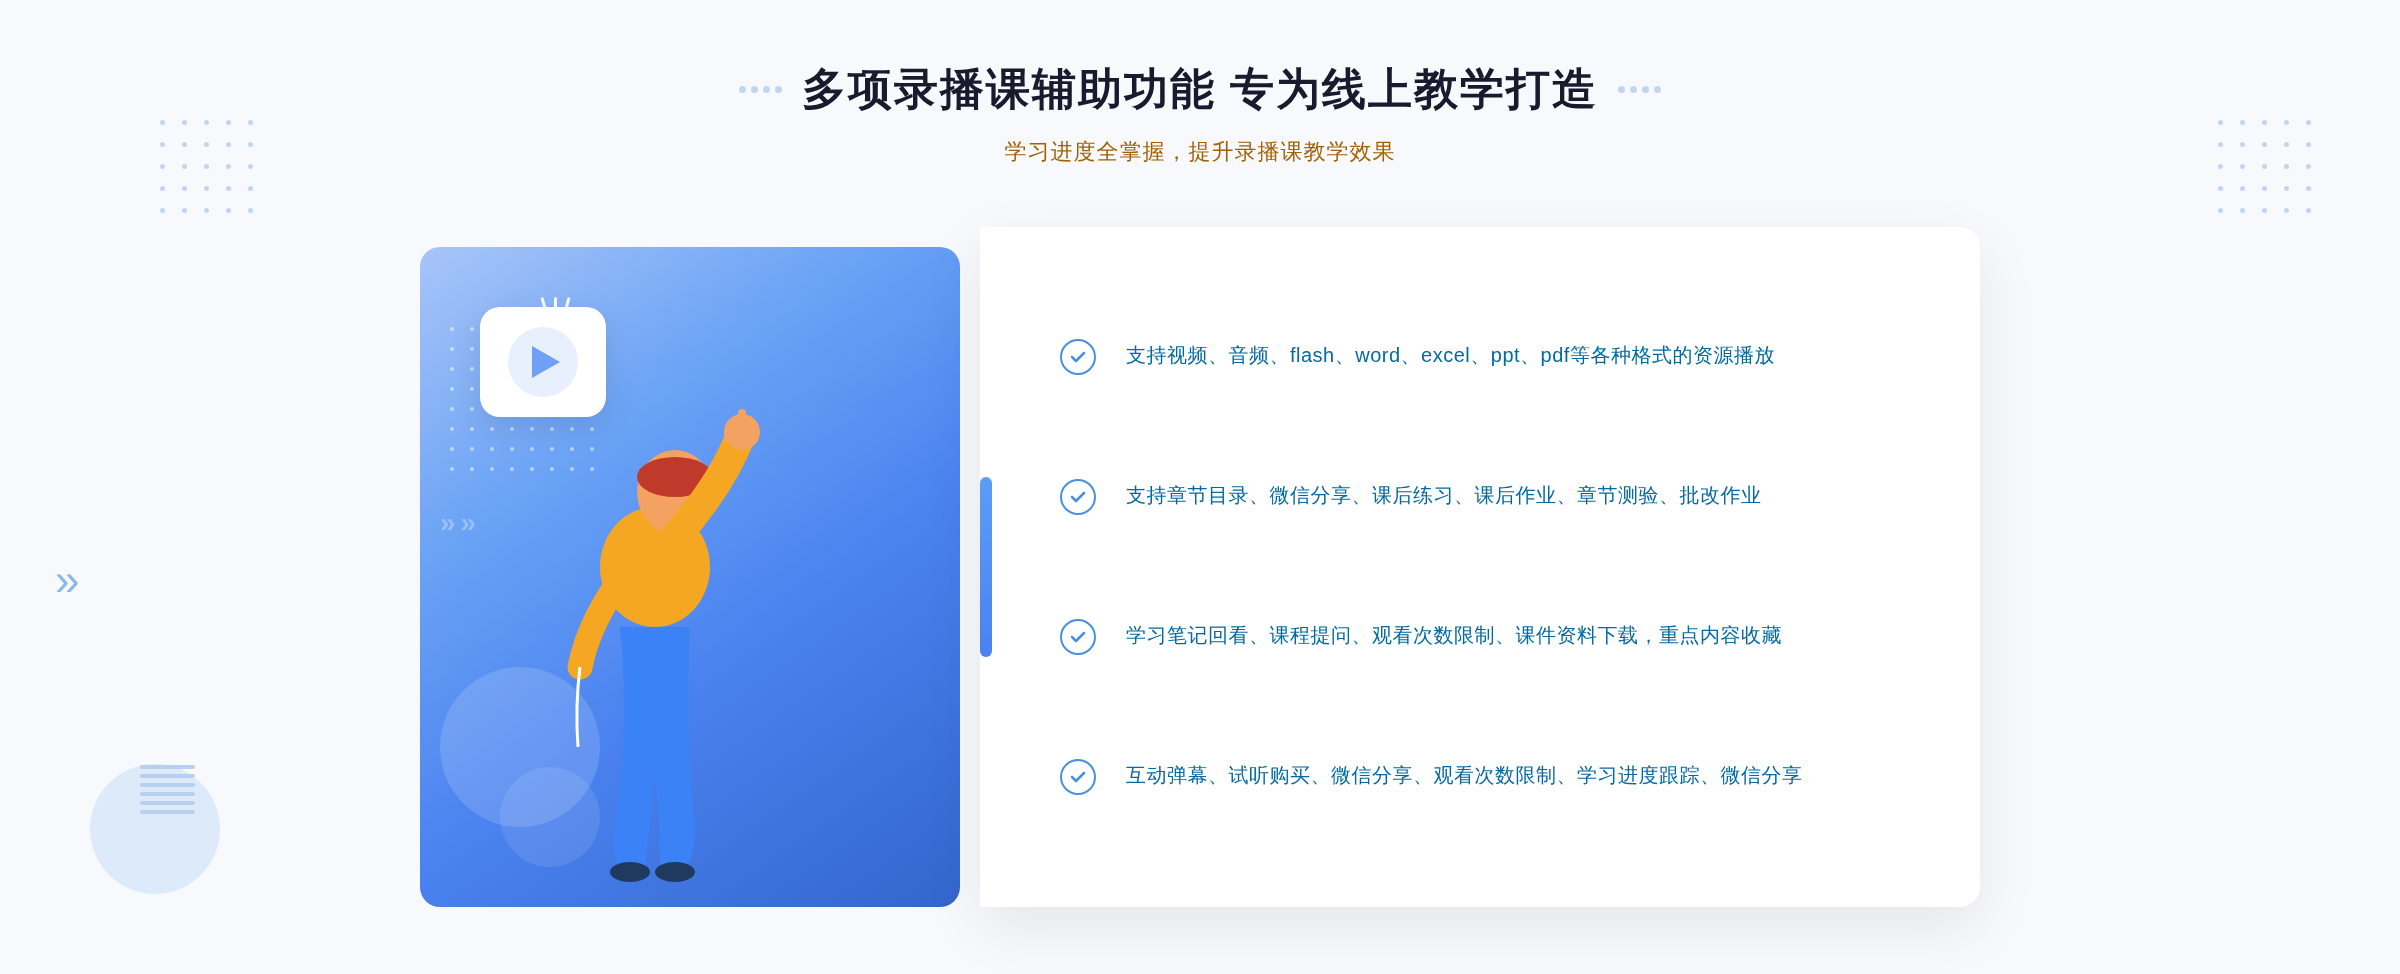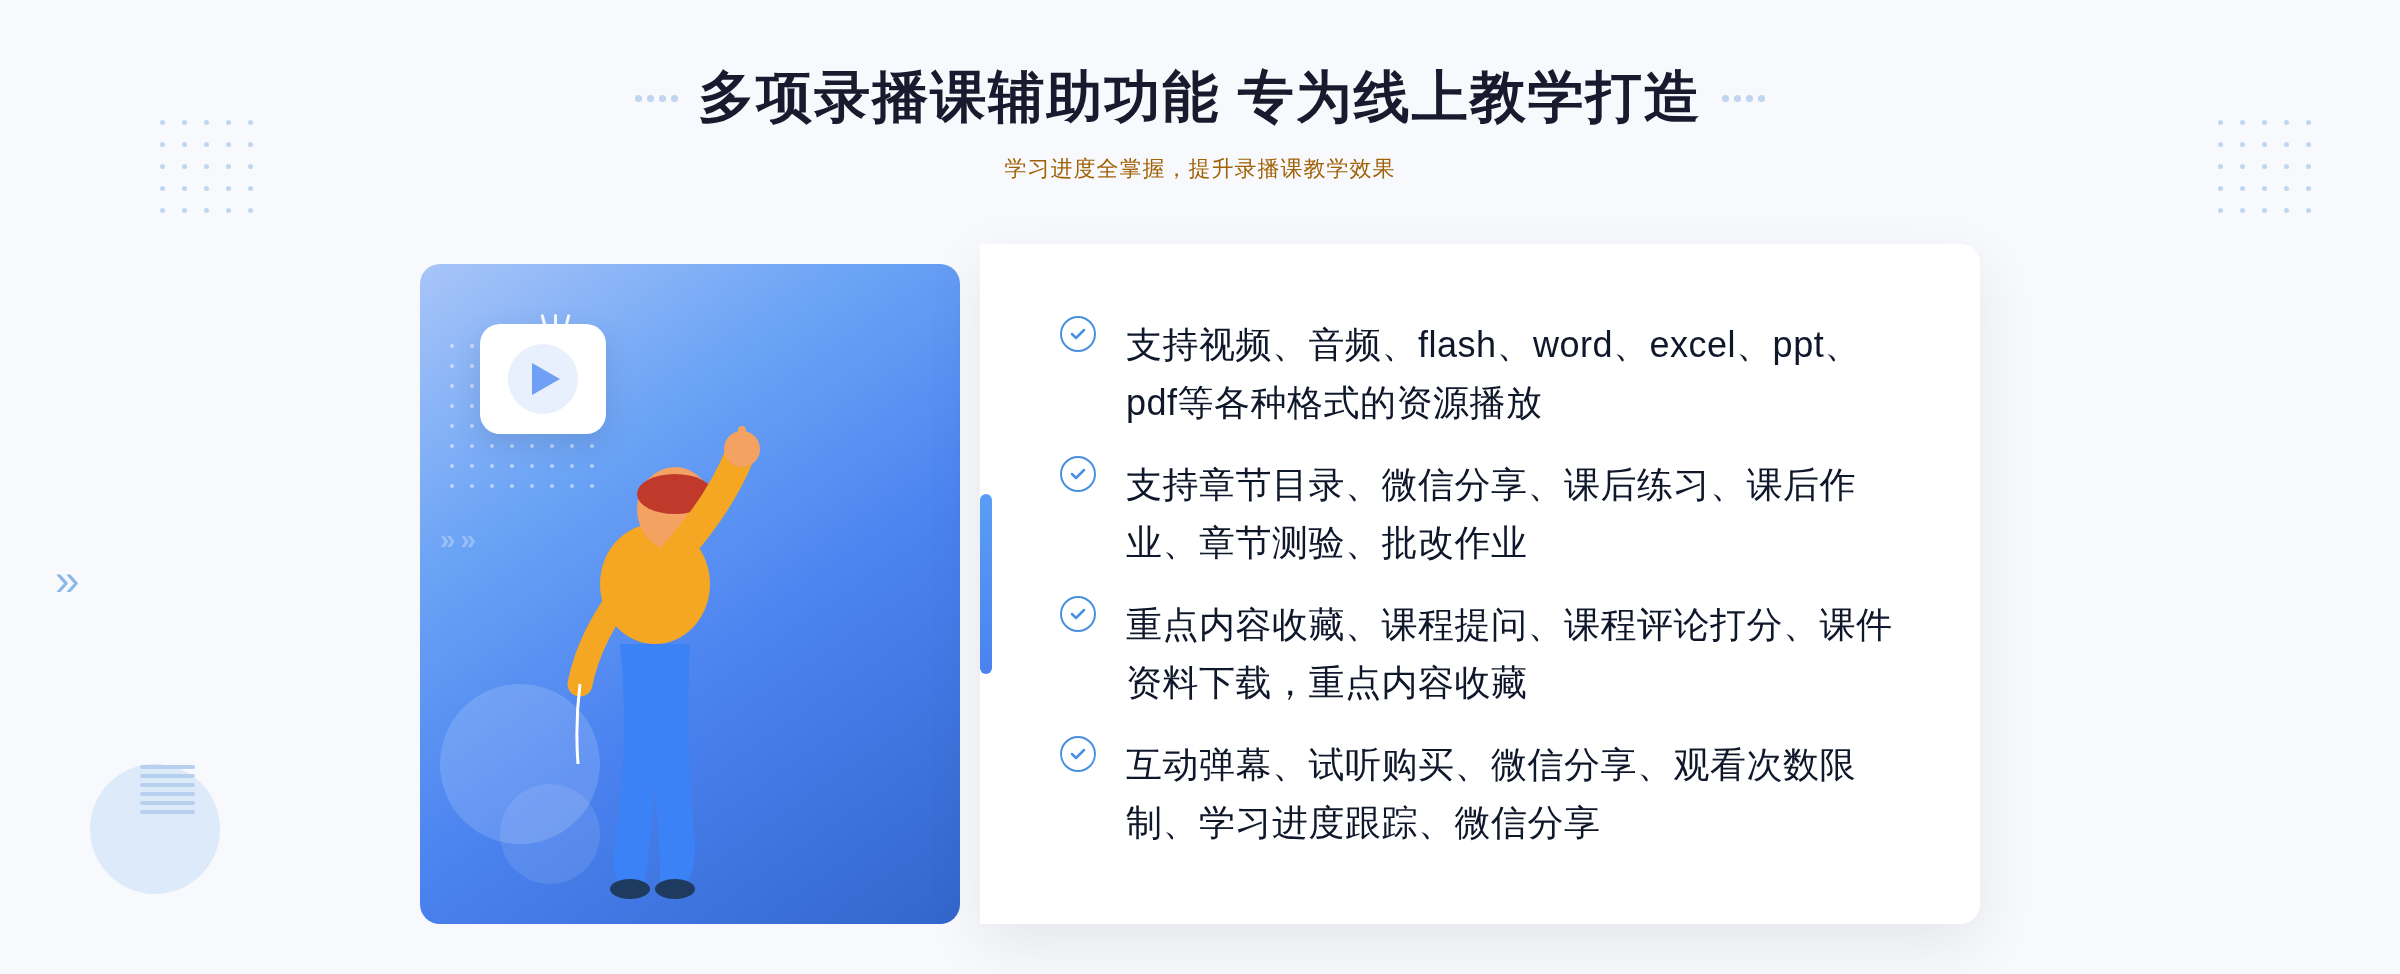--- a/index.html
+++ b/index.html
@@ -36,21 +36,21 @@
     }
 
     .header-title-row {
       display: flex;
       align-items: center;
       justify-content: center;
       gap: 20px;
     }
 
     .page-title {
-      font-size: 56px;
+      font-size: 44px;
       font-weight: 600;
       color: #1a1a2e;
       letter-spacing: 2px;
     }
 
     .page-subtitle {
       font-size: 22px;
       color: #a16207;
       margin-top: 18px;
       letter-spacing: 1px;
@@ -200,22 +200,22 @@
       height: 36px;
       border-radius: 50%;
       border: 2.5px solid #4a90e2;
       display: flex;
       align-items: center;
       justify-content: center;
       flex-shrink: 0;
     }
 
     .feature-text {
-      font-size: 36px;
-      color: #0f172a;
+      font-size: 20px;
+      color: #0369a1;
       line-height: 1.6;
       letter-spacing: 0.5px;
     }
 
     
     .left-arrow {
       position: absolute;
       left: 30px;
       top: 50%;
       transform: translateY(-50%);
@@ -504,21 +504,21 @@
         </div>
         <span class="feature-text">支持章节目录、微信分享、课后练习、课后作业、章节测验、批改作业</span>
       </div>
 
       <div class="feature-item">
         <div class="check-circle">
           <svg width="20" height="20" viewBox="0 0 20 20">
             <polyline points="4,10 8,14 16,6" stroke="#4a90e2" stroke-width="2.5" fill="none" stroke-linecap="round" stroke-linejoin="round"></polyline>
           </svg>
         </div>
-        <span class="feature-text">重点内容收藏、课程提问、课程评论打分、课件资料下载，重点内容收藏</span>
+        <span class="feature-text">学习笔记回看、课程提问、观看次数限制、课件资料下载，重点内容收藏</span>
       </div>
 
       <div class="feature-item">
         <div class="check-circle">
           <svg width="20" height="20" viewBox="0 0 20 20">
             <polyline points="4,10 8,14 16,6" stroke="#4a90e2" stroke-width="2.5" fill="none" stroke-linecap="round" stroke-linejoin="round"></polyline>
           </svg>
         </div>
         <span class="feature-text">互动弹幕、试听购买、微信分享、观看次数限制、学习进度跟踪、微信分享</span>
       </div>

